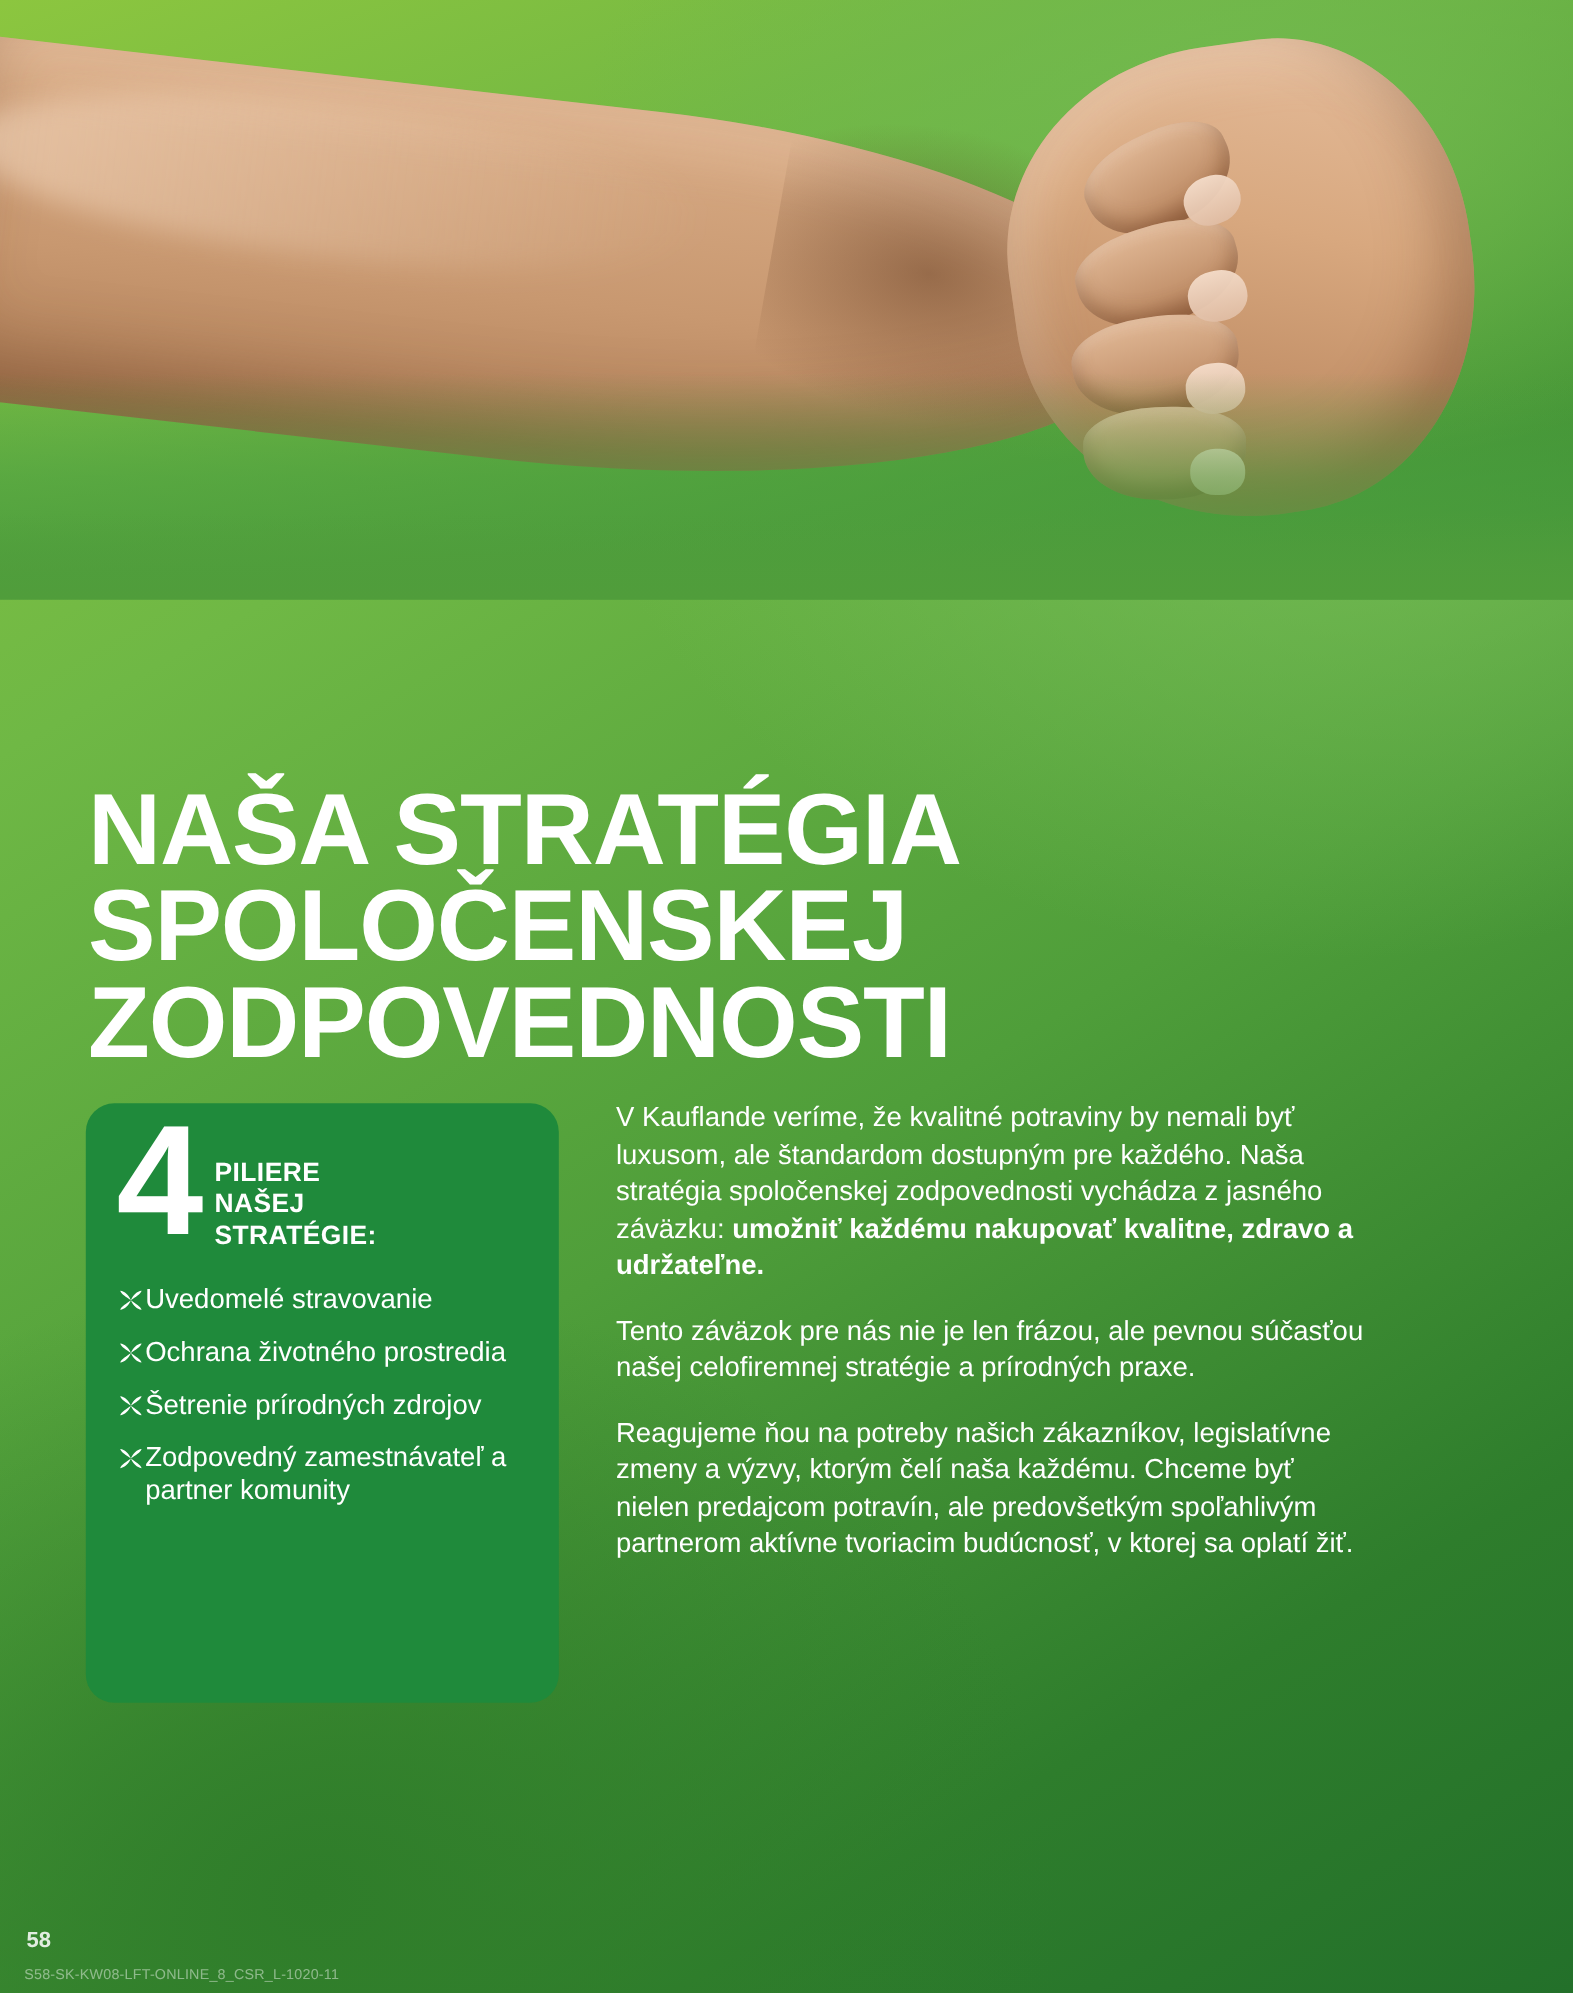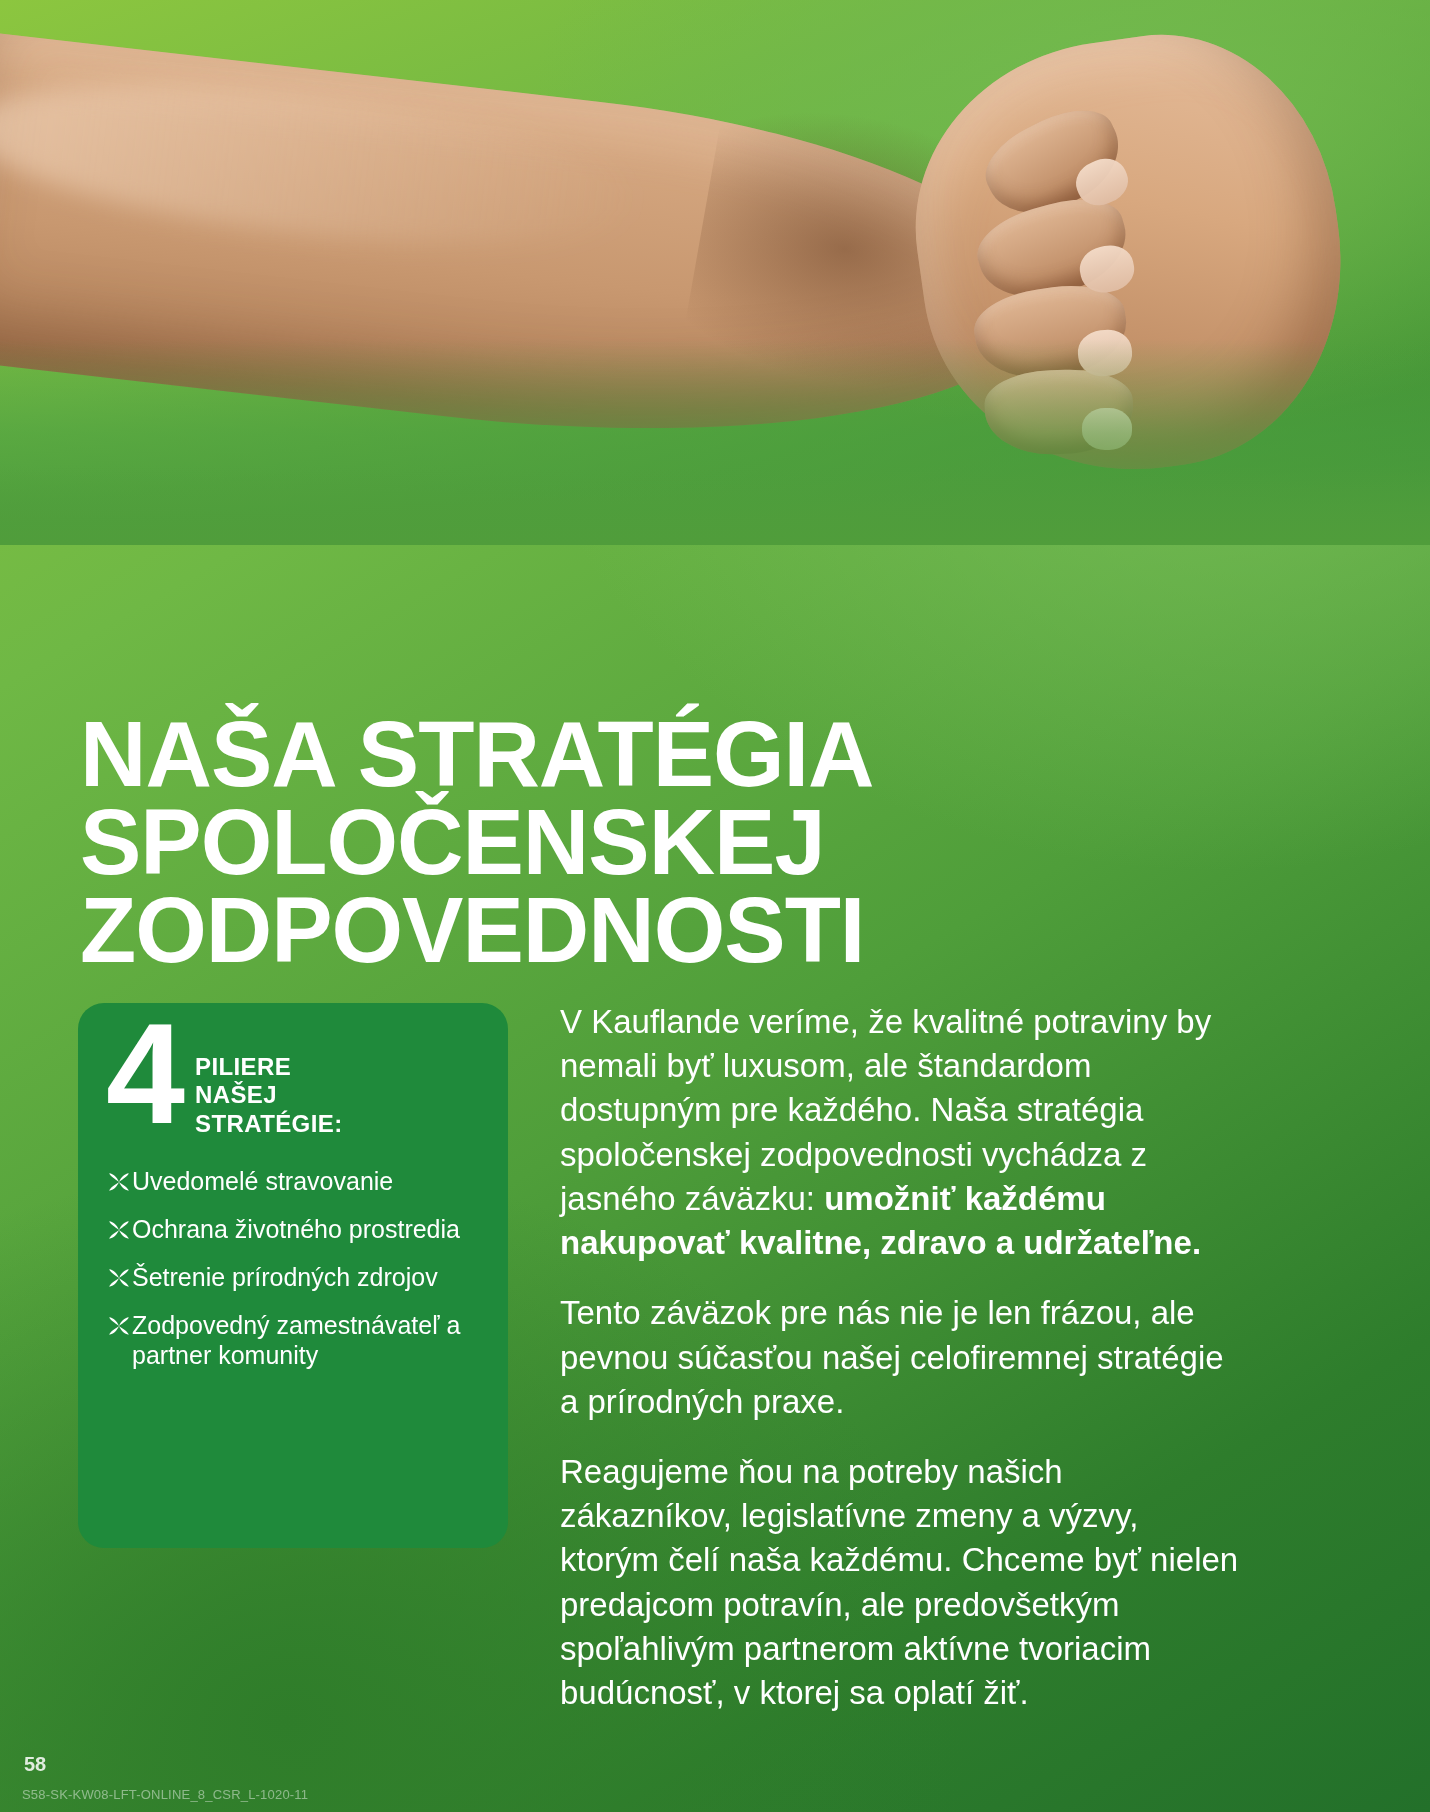--- a/index.html
+++ b/index.html
@@ -202,21 +202,21 @@
     margin-top: 3px;
   }
 
   
   .copy {
     position: absolute;
     left: 560px;
     top: 1000px;
     width: 680px;
     color: #ffffff;
-    font-size: 33px;
+    font-size: 25px;
     line-height: 1.34;
   }
   .copy p { margin: 0 0 26px 0; }
   .copy p:last-child { margin-bottom: 0; }
   .copy b { font-weight: 700; }
 
   
   .page-number {
     position: absolute;
     left: 24px;

